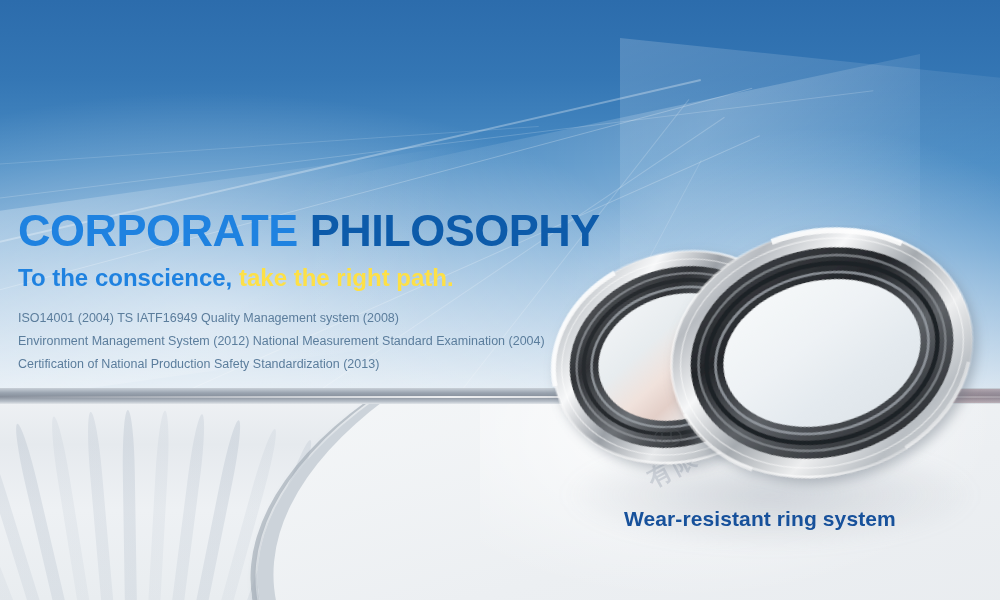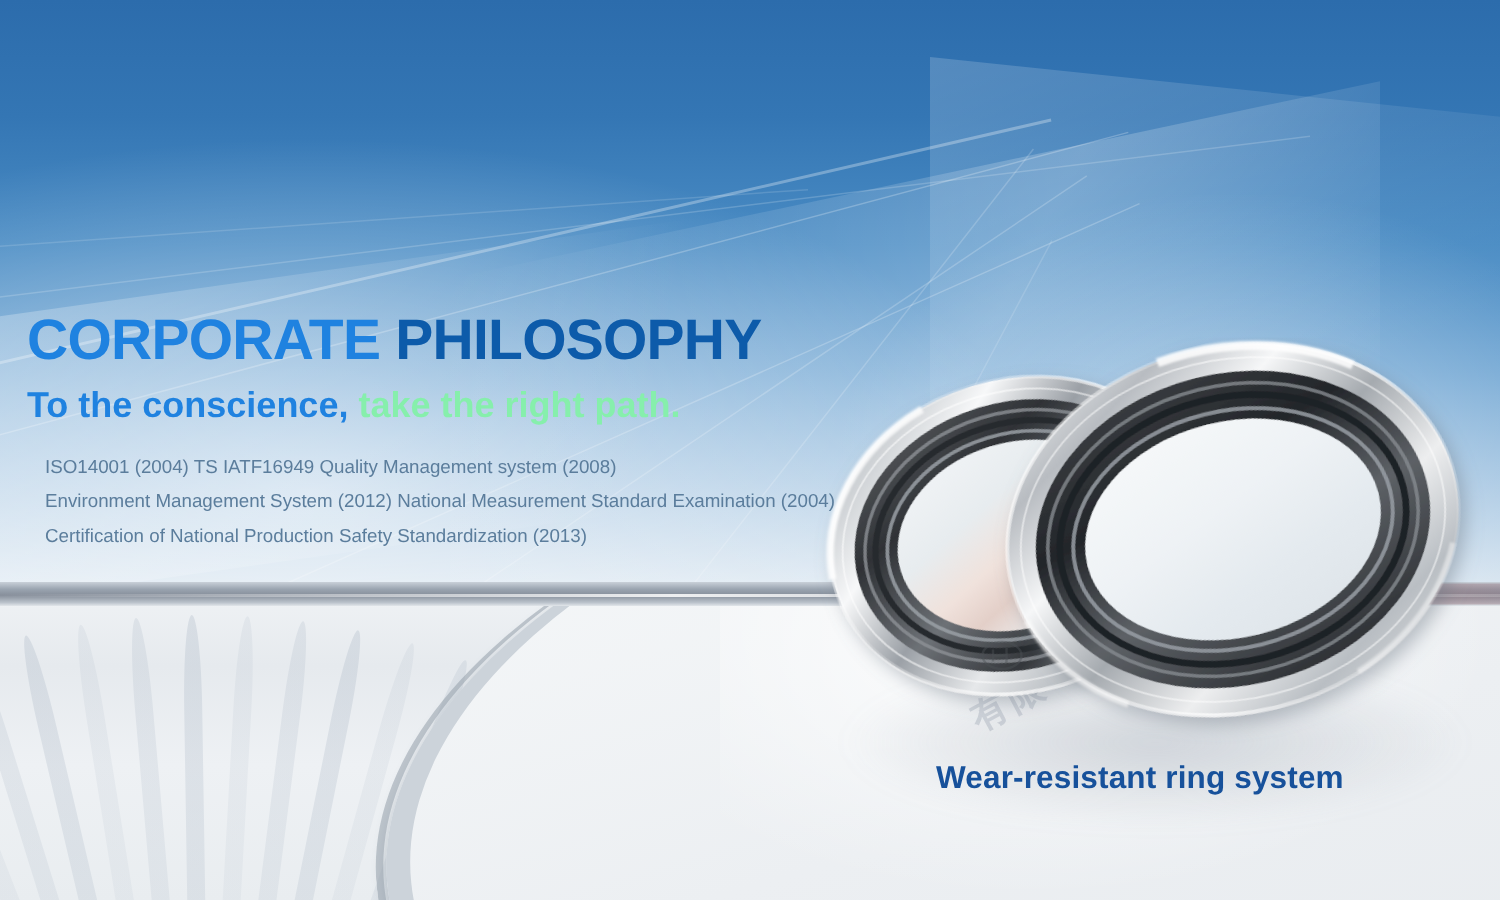--- a/index.html
+++ b/index.html
@@ -119,31 +119,31 @@
   }
   .plaza-shadow{
     position:absolute;left:560px;top:440px;width:420px;height:110px;
     background:radial-gradient(ellipse at 50% 50%,rgba(120,132,148,.30),rgba(120,132,148,0) 70%);
     filter:blur(8px);
   }
 
   
   .copy{position:absolute;left:18px;top:208px;width:620px;}
   .headline{
-    font-size:38px;font-weight:bold;line-height:1.04;letter-spacing:-.5px;
+    font-size:45px;font-weight:bold;line-height:1.04;letter-spacing:-.5px;
     margin:0 0 10px 0;white-space:nowrap;
   }
   .headline .w1{color:#1f82e0;}
   .headline .w2{color:#0d5baa;}
   .subline{
     font-size:24px;font-weight:bold;line-height:1.1;margin:0 0 16px 0;white-space:nowrap;
   }
   .subline .w1{color:#1f82e0;}
-  .subline .w2{color:#86efac;}
-  .certs{margin:12px;padding:0;list-style:none;}
+  .subline .w2{color:#fde047;}
+  .certs{margin:0;padding:0;list-style:none;}
   .certs li{
     color:#5b7d9c;font-size:12.5px;line-height:23px;white-space:nowrap;
   }
 
   
   .wm{
     position:absolute;color:rgba(110,125,145,.30);
     font-size:30px;font-weight:bold;font-family:"DejaVu Sans",sans-serif;
     letter-spacing:3px;user-select:none;
   }

